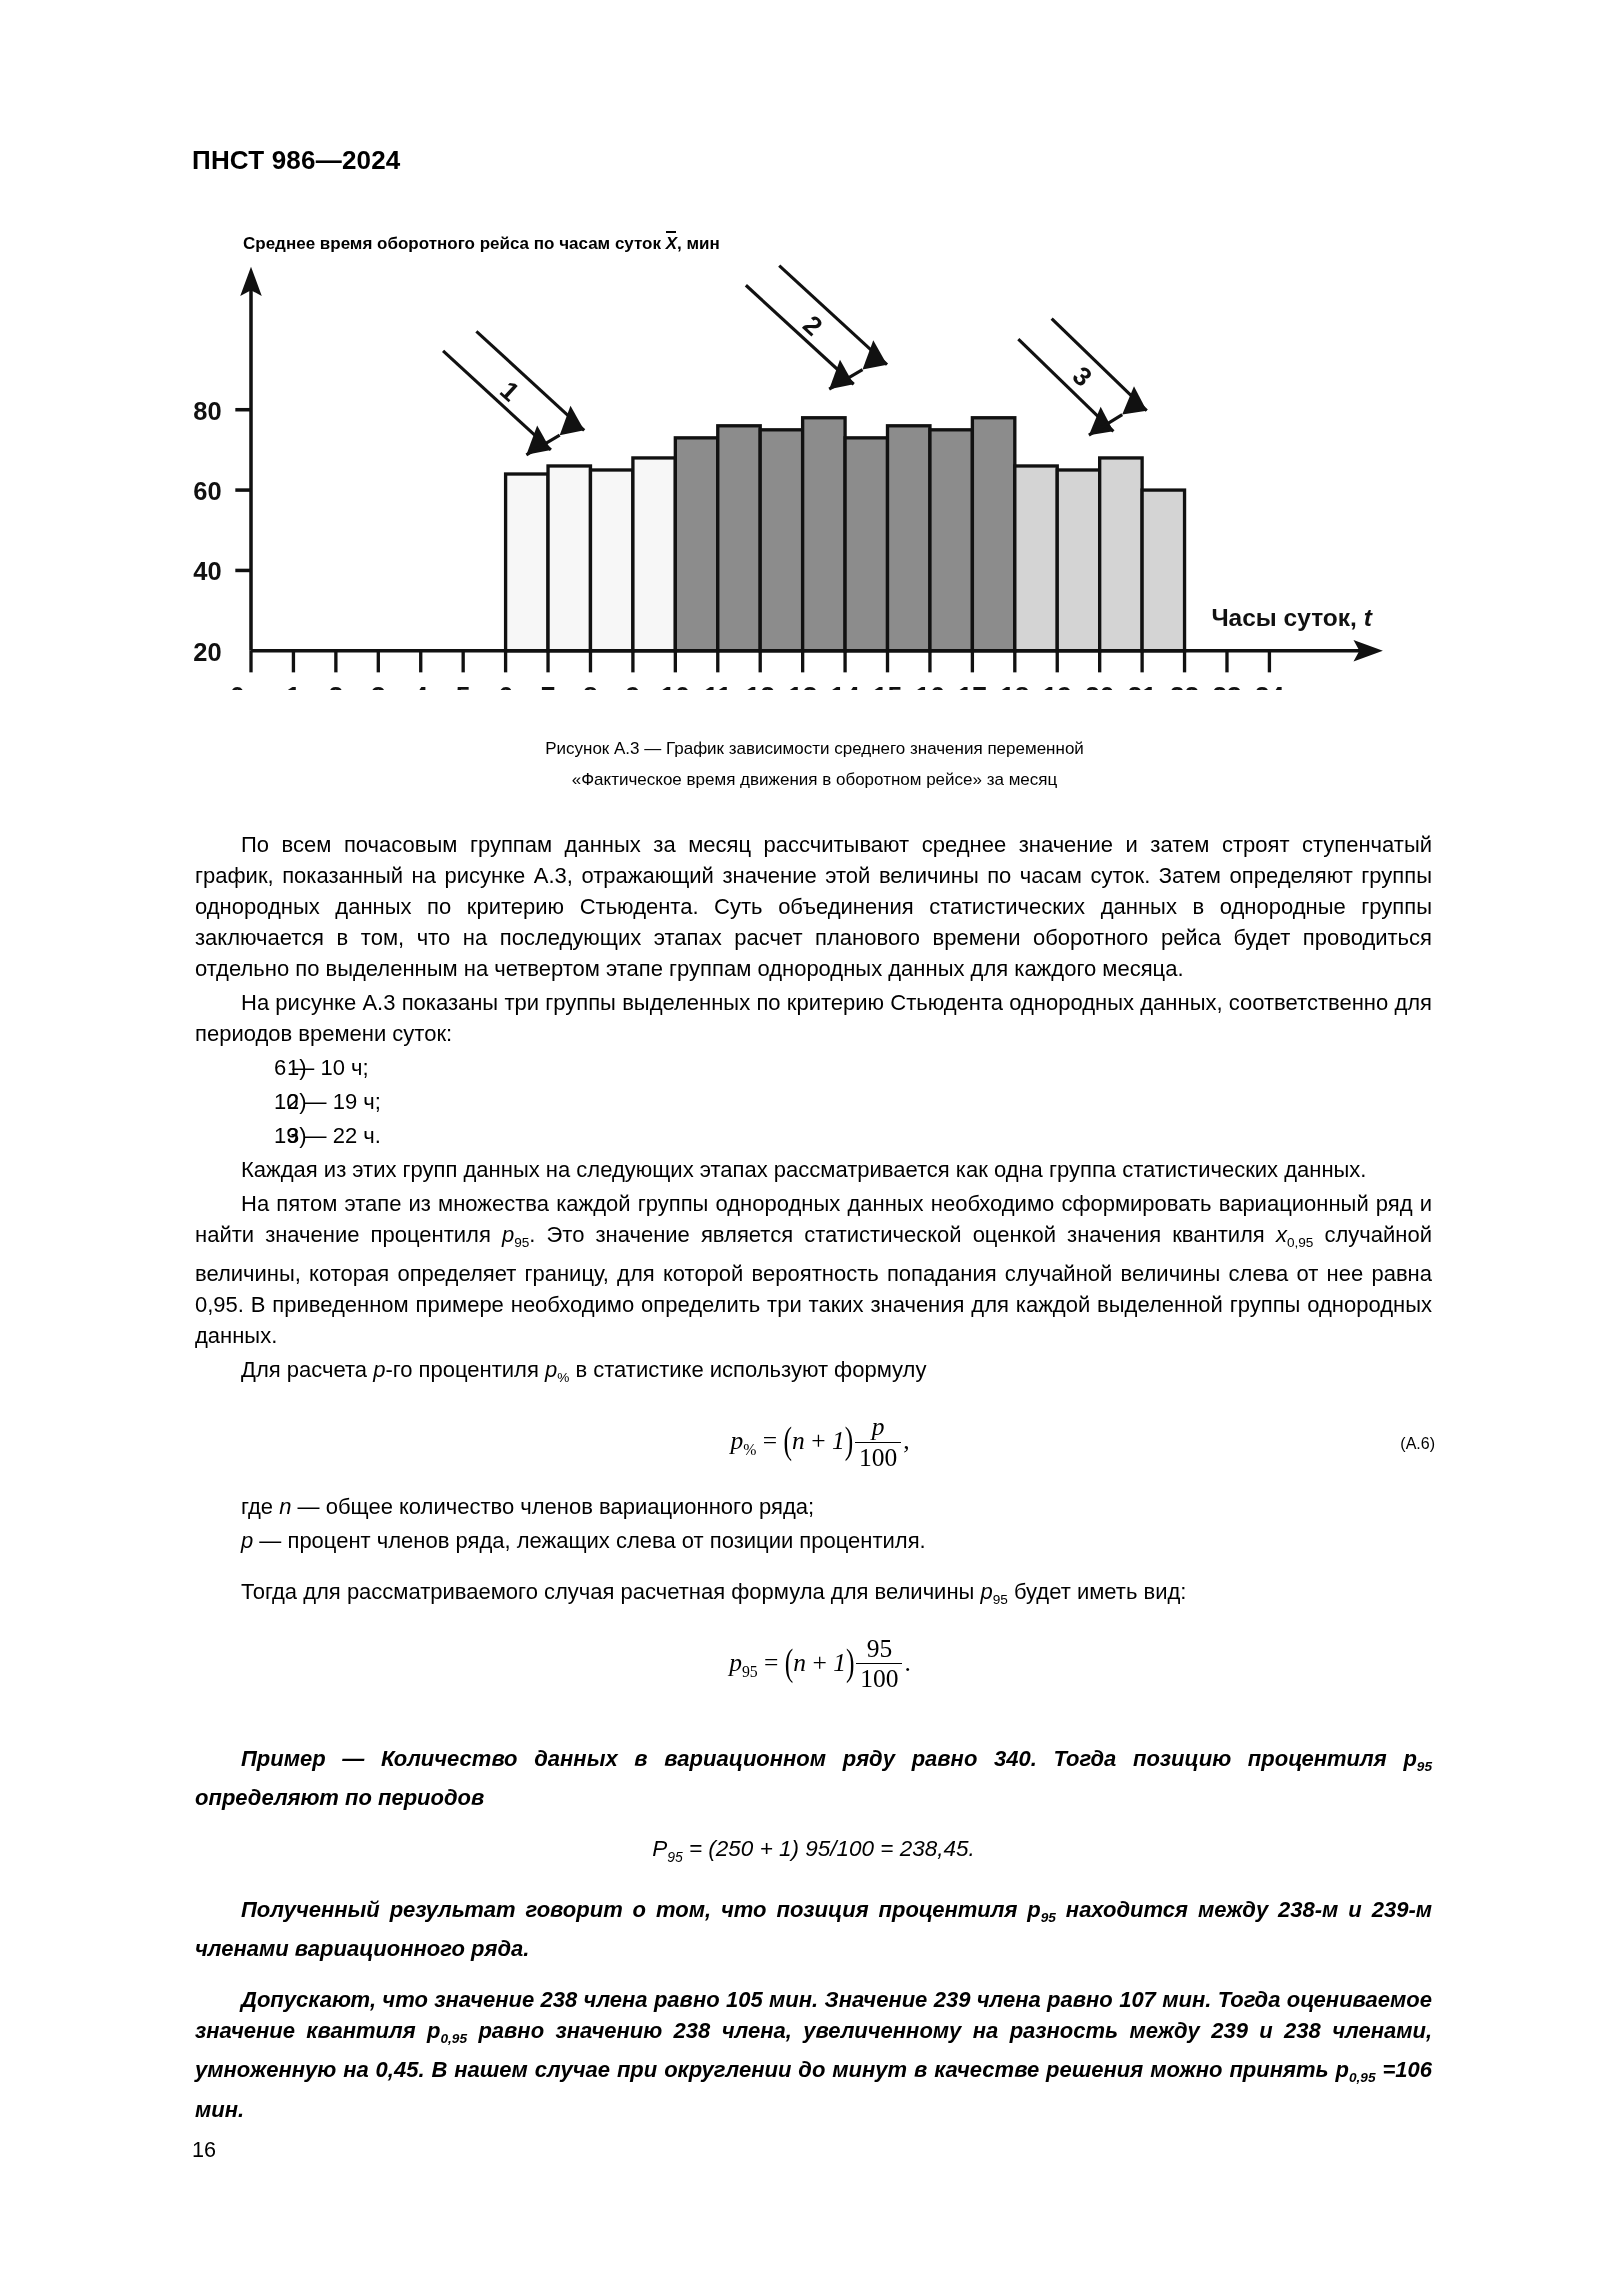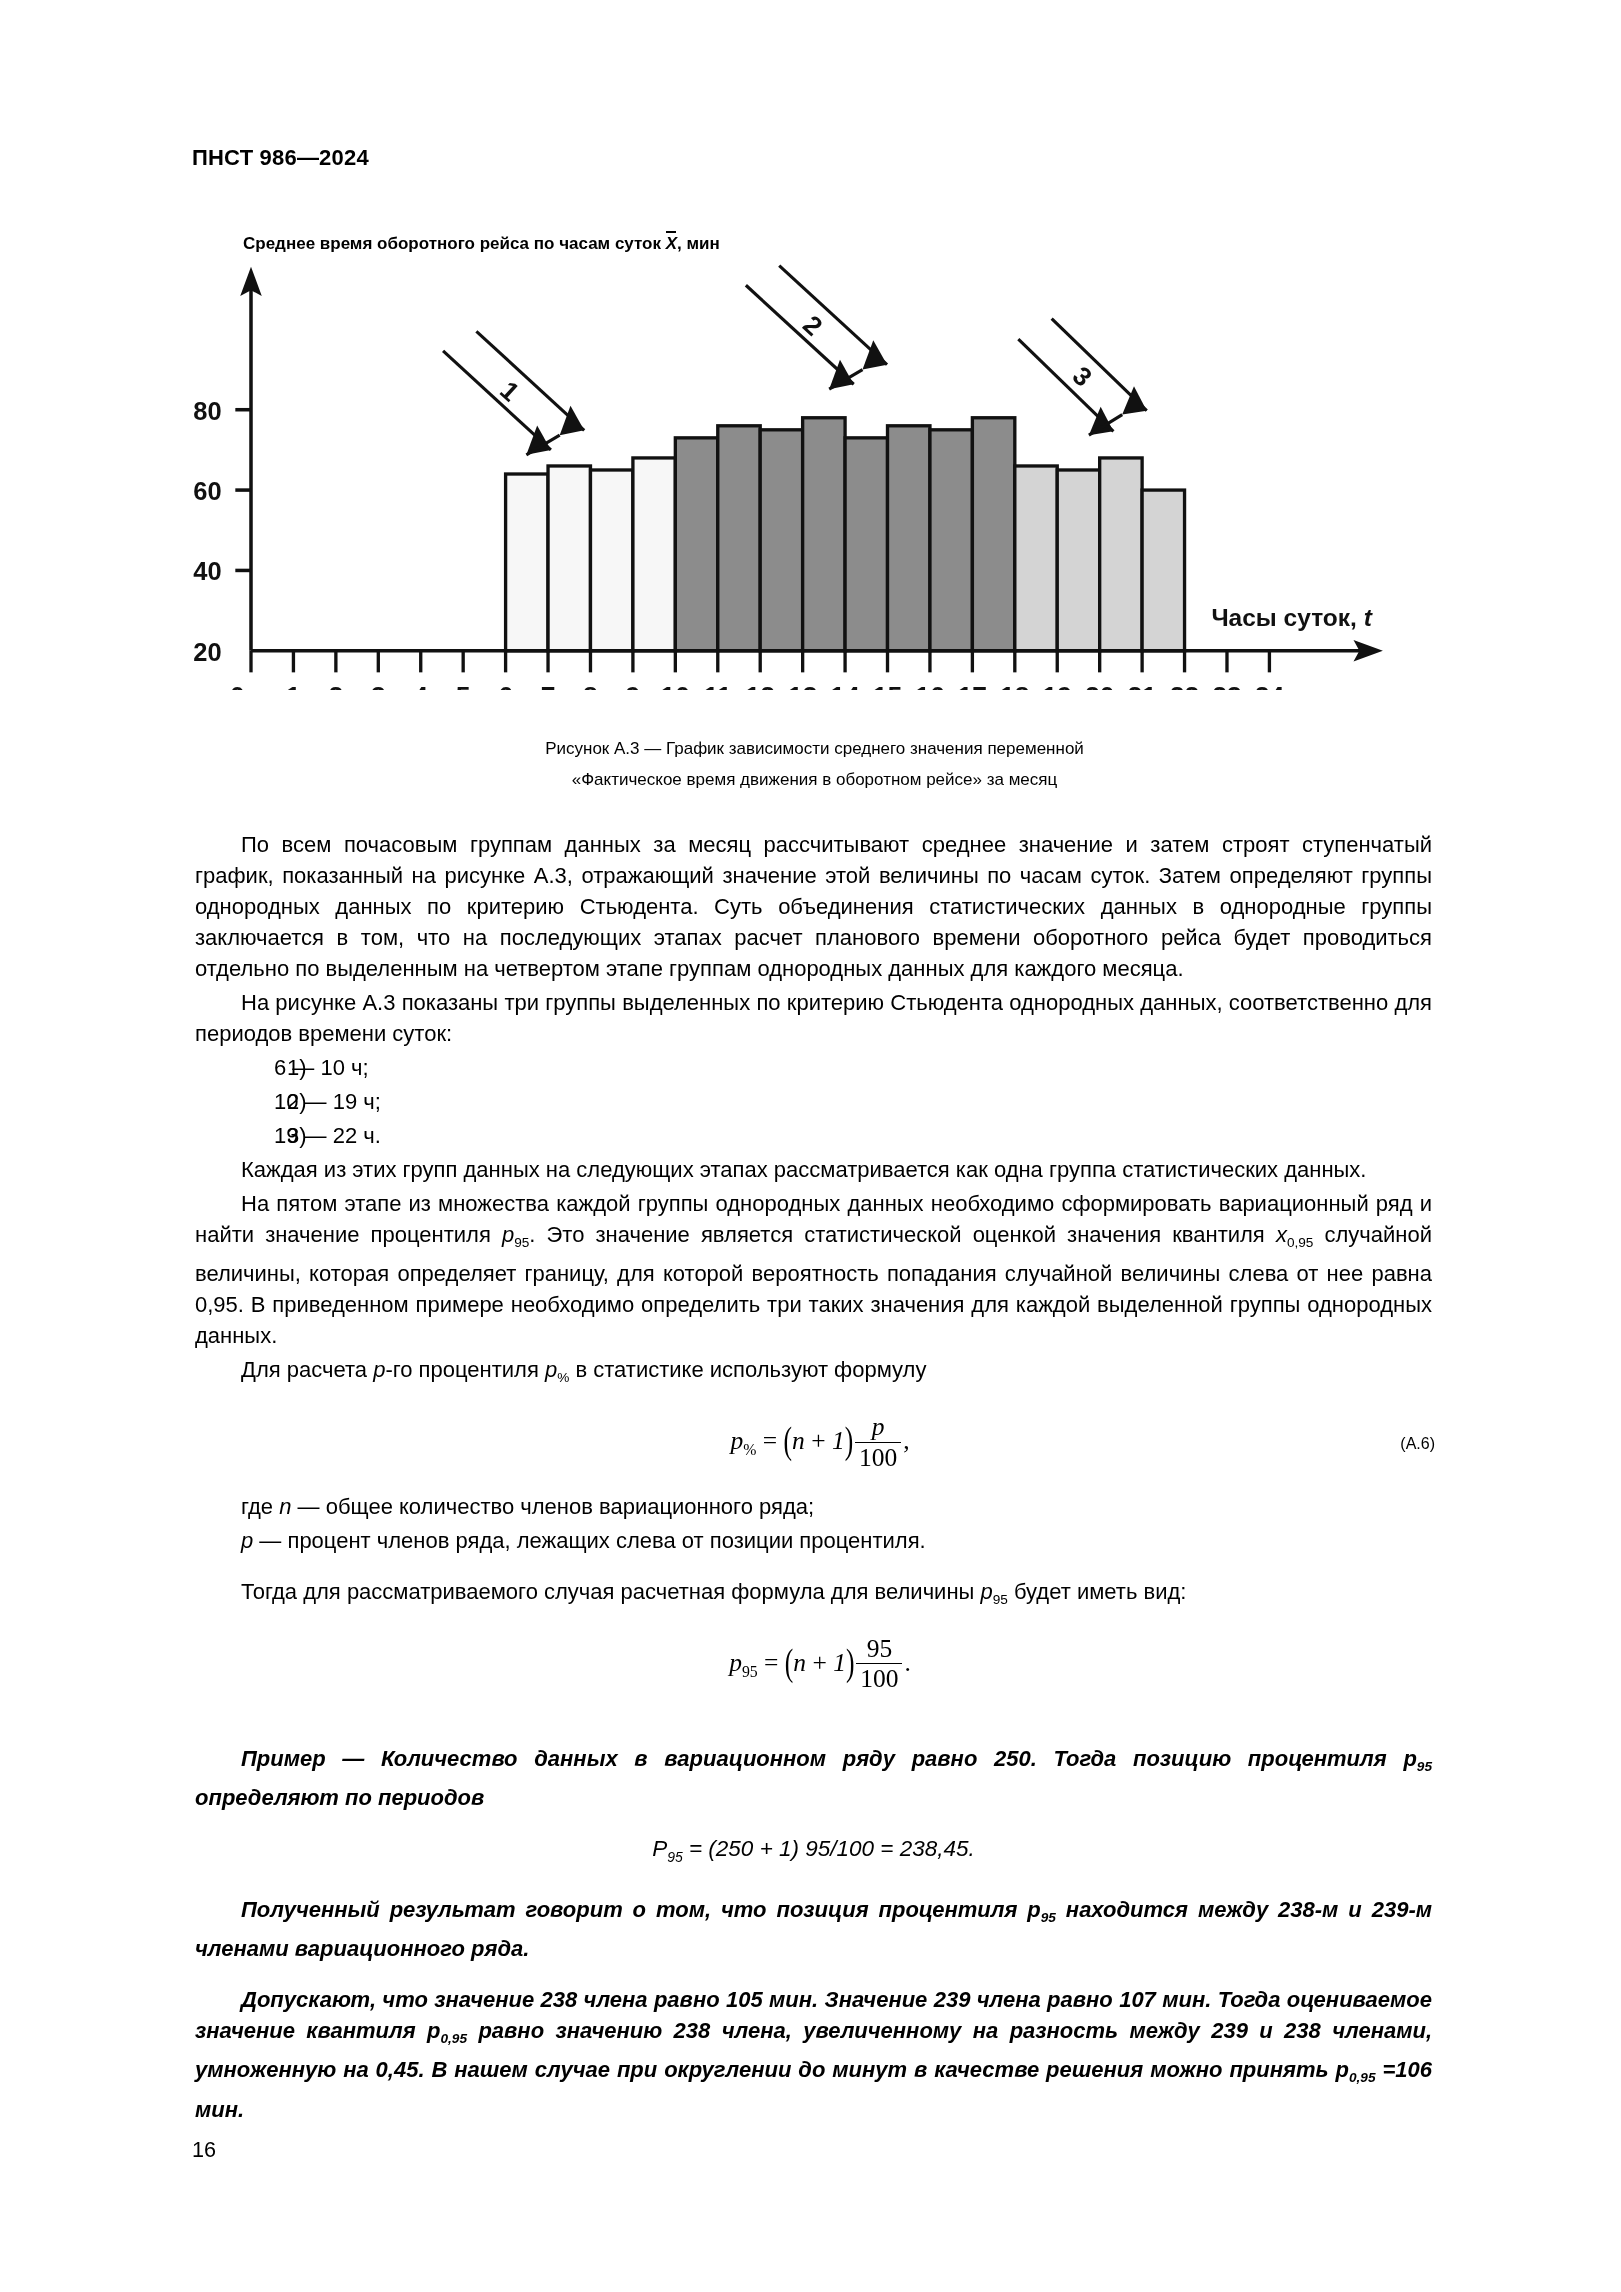--- a/index.html
+++ b/index.html
@@ -15,21 +15,21 @@
     font-family: "Liberation Sans", sans-serif;
     color: #000000;
     overflow: hidden;
   }
 
   
   .doc-header {
     position: absolute;
     left: 192px;
     top: 145px;
-    font-size: 22px;
+    font-size: 26px;
     font-weight: bold;
     letter-spacing: 0.2px;
   }
 
   
   .figure-block {
     position: absolute;
     left: 192px;
     top: 218px;
     width: 1245px;
@@ -357,21 +357,21 @@
 
     <p><span>Тогда для рассматриваемого случая расчетная формула для величины </span><i>p</i><sub class="s">95</sub><span> будет иметь вид:</span></p>
 
     <div class="formula-row">
       <span class="math">p<sub class="s">95</sub> <span class="up">=</span> <span class="paren">(</span>n <span class="up">+</span> 1<span class="paren">)</span><span class="frac"><span class="num-t" style="font-style:normal">95</span><span class="den-t">100</span></span><span class="up">.</span></span>
     </div>
 
     <div class="gap"></div>
 
     <div class="italic-block">
-      <p><span>Пример — Количество данных в вариационном ряду равно 250. Тогда позицию процентиля </span><i>p</i><sub class="si">95</sub><span> определяют по периодов</span></p>
+      <p><span>Пример — Количество данных в вариационном ряду равно 340. Тогда позицию процентиля </span><i>p</i><sub class="si">95</sub><span> определяют по периодов</span></p>
 
       <div class="center-formula"><i>P</i><sub class="si">95</sub><span> = (250 + 1) 95/100 = 238,45.</span></div>
 
       <p><span>Полученный результат говорит о том, что позиция процентиля </span><i>p</i><sub class="si">95</sub><span> находится между 238-м и 239-м членами вариационного ряда.</span></p>
 
       <div class="gap-sm"></div>
 
       <p><span>Допускают, что значение 238 члена равно 105 мин. Значение 239 члена равно 107 мин. Тогда оцениваемое значение квантиля </span><i>p</i><sub class="si">0,95</sub><span> равно значению 238 члена, увеличенному на разность между 239 и 238 членами, умноженную на 0,45. В нашем случае при округлении до минут в качестве решения можно принять </span><i>p</i><sub class="si">0,95</sub><span> =106 мин.</span></p>
     </div>
 

